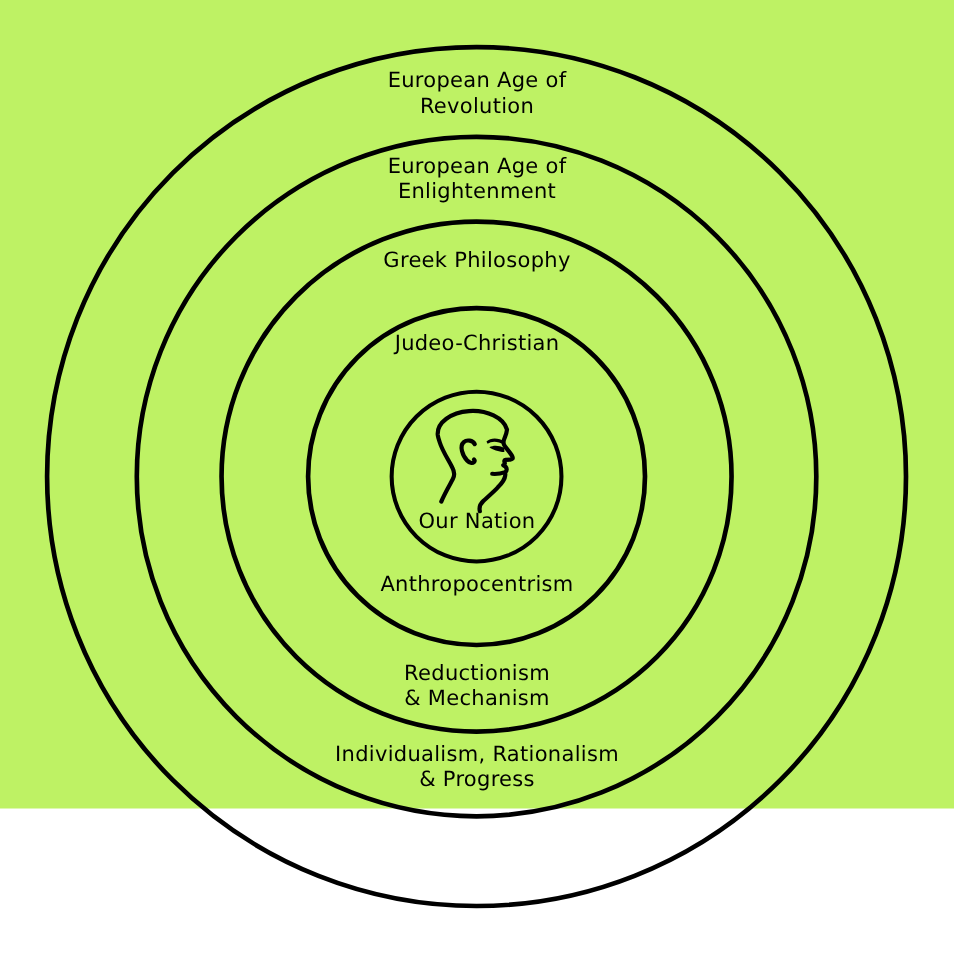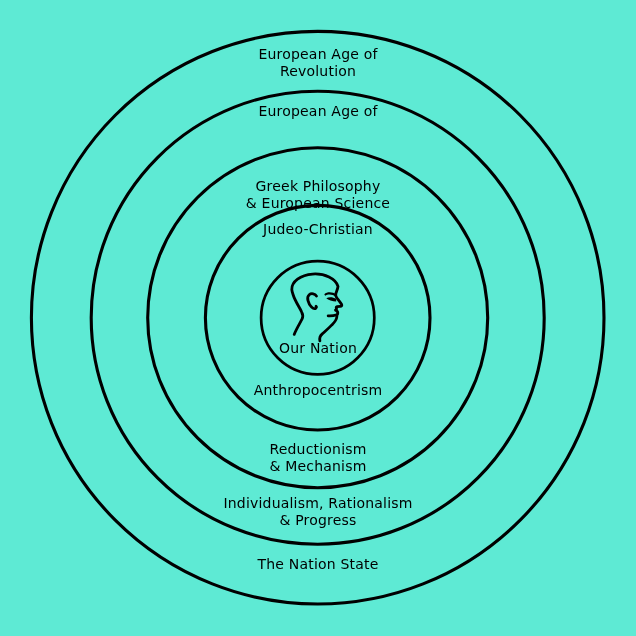--- a/index.html
+++ b/index.html
@@ -4,22 +4,22 @@
 <style>
   html, body { margin: 0; padding: 0; }
   body {
     width: 636px; height: 636px;
     background: #ffffff;
     font-family: "DejaVu Sans", "Liberation Sans", sans-serif;
     overflow: hidden;
   }
   .stage {
     position: relative;
-    width: 636px; height: 636px;
-    background: #5eead4;
+    width: 636px; height: 539px;
+    background: #bef264;
   }
   .stage svg { position: absolute; left: 0; top: 0; }
   .lbl {
     position: absolute;
     left: 0; width: 636px;
     text-align: center;
     font-size: 14px;
     line-height: 17px;
     color: #000000;
     letter-spacing: 0.2px;
@@ -83,25 +83,25 @@
     </g>
   </svg>
 
   <div class="lbl" style="top:45.5px">
     <span class="ln">European Age of</span>
     <span class="ln">Revolution</span>
   </div>
 
   <div class="lbl" style="top:103.0px">
     <span class="ln">European Age of</span>
+    <span class="ln">Enlightenment</span>
   </div>
 
-  <div class="lbl" style="top:178px">
+  <div class="lbl" style="top:166px">
     <span class="ln">Greek Philosophy</span>
-    <span class="ln">&amp; European Science</span>
   </div>
 
   <div class="lbl" style="top:221.0px">
     <span class="ln">Judeo-Christian</span>
   </div>
 
   <div class="lbl" style="top:340.2px">
     <span class="ln">Our Nation</span>
   </div>
 
@@ -113,16 +113,15 @@
     <span class="ln">Individualism, Rationalism</span>
     <span class="ln">&amp; Progress</span>
   </div>
 
   <div class="lbl" style="top:440.7px">
     <span class="ln">Reductionism</span>
     <span class="ln">&amp; Mechanism</span>
   </div>
 
   <div class="lbl" style="top:556.4px">
-    <span class="ln">The Nation State</span>
   </div>
 
 </div>
 
 </body></html>

